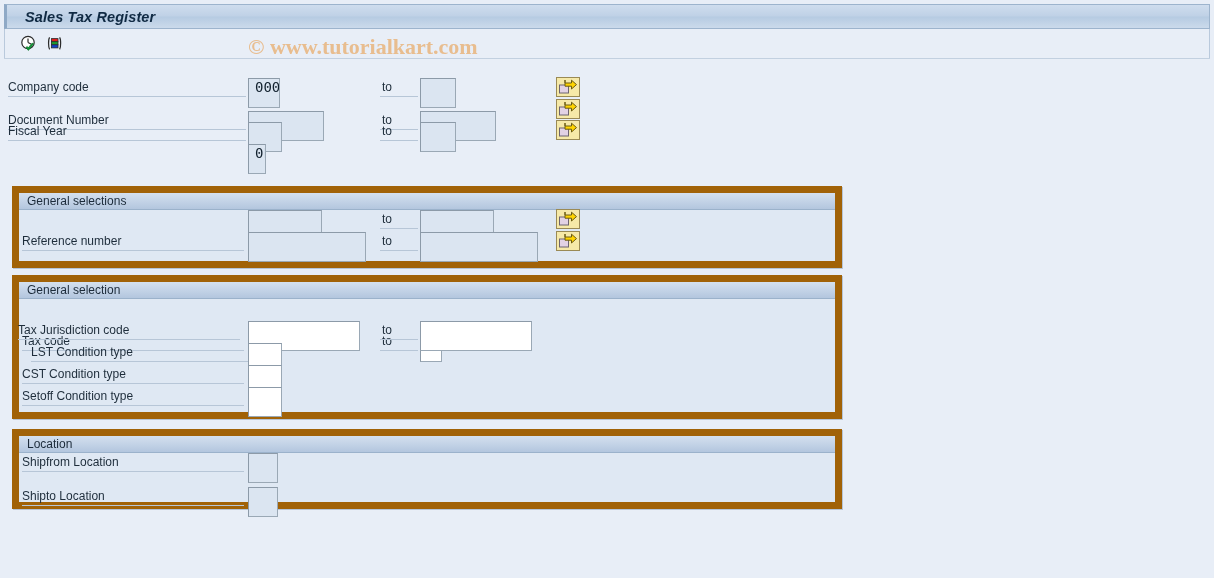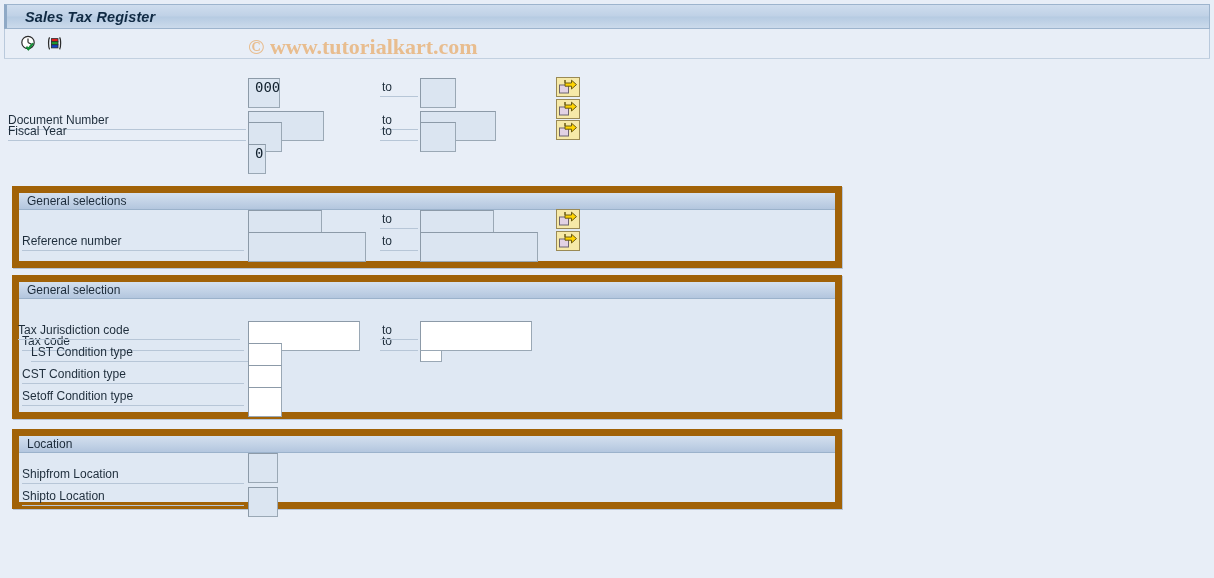--- a/index.html
+++ b/index.html
@@ -191,20 +191,21 @@
     </svg>
   </div>
 
 </div>
 <div class="toolbar-sep"></div>
 
 <div class="watermark">© www.tutorialkart.com</div>
 
 <div id="header-fields">
     <div class="row" style="left: 0px; top: 78px; width: 860px;">
+      <div class="lbl" style="left: 8px; width: 238px;">Company code</div>
       <div class="fld" style="left: 248px; width: 32px;">0001</div>
       <div class="to-lbl" style="left: 380px; width: 38px;">to</div>
       <div class="fld" style="left: 420px; width: 36px;"></div>
     </div>
     <div class="msel" style="left: 556px; top: 77px;">
       <svg width="22" height="18" viewBox="0 0 22 18">
         <rect x="2.5" y="7" width="9" height="8" fill="#e2d2e4" stroke="#6d6470" stroke-width="1"></rect>
         <path d="M8 2 L8 5 L14.5 5 L14.5 2.2 L19.5 6.6 L14.5 11 L14.5 8.2 L8 8.2 Z" fill="#ffd400" stroke="#6a5a12" stroke-width="1" stroke-linejoin="round"></path>
       </svg>
     </div>
@@ -294,20 +295,20 @@
     <div class="row" style="left: 0px; top: 387px; width: 860px;">
       <div class="lbl" style="left: 22px; width: 222px;">Setoff Condition type</div>
       <div class="fld white" style="left: 248px; width: 34px;"></div>
     </div>
     <div class="panel" style="left: 12px; top: 429px; width: 830px; height: 80px;">
       <div class="panel-hdr">
         <span>Location</span>
       </div>
     </div>
     <div class="row" style="left: 0px; top: 453px; width: 860px;">
-      <div class="lbl" style="left: 22px; width: 222px; margin-top: 12px;">Shipfrom Location</div>
+      <div class="lbl" style="left: 22px; width: 222px;">Shipfrom Location</div>
       <div class="fld" style="left: 248px; width: 30px;"></div>
     </div>
     <div class="row" style="left: 0px; top: 475px; width: 860px; margin-top: 12px;">
       <div class="lbl" style="left: 22px; width: 222px;">Shipto Location</div>
       <div class="fld" style="left: 248px; width: 30px;"></div>
     </div>
   </div>
 
 </body></html>

